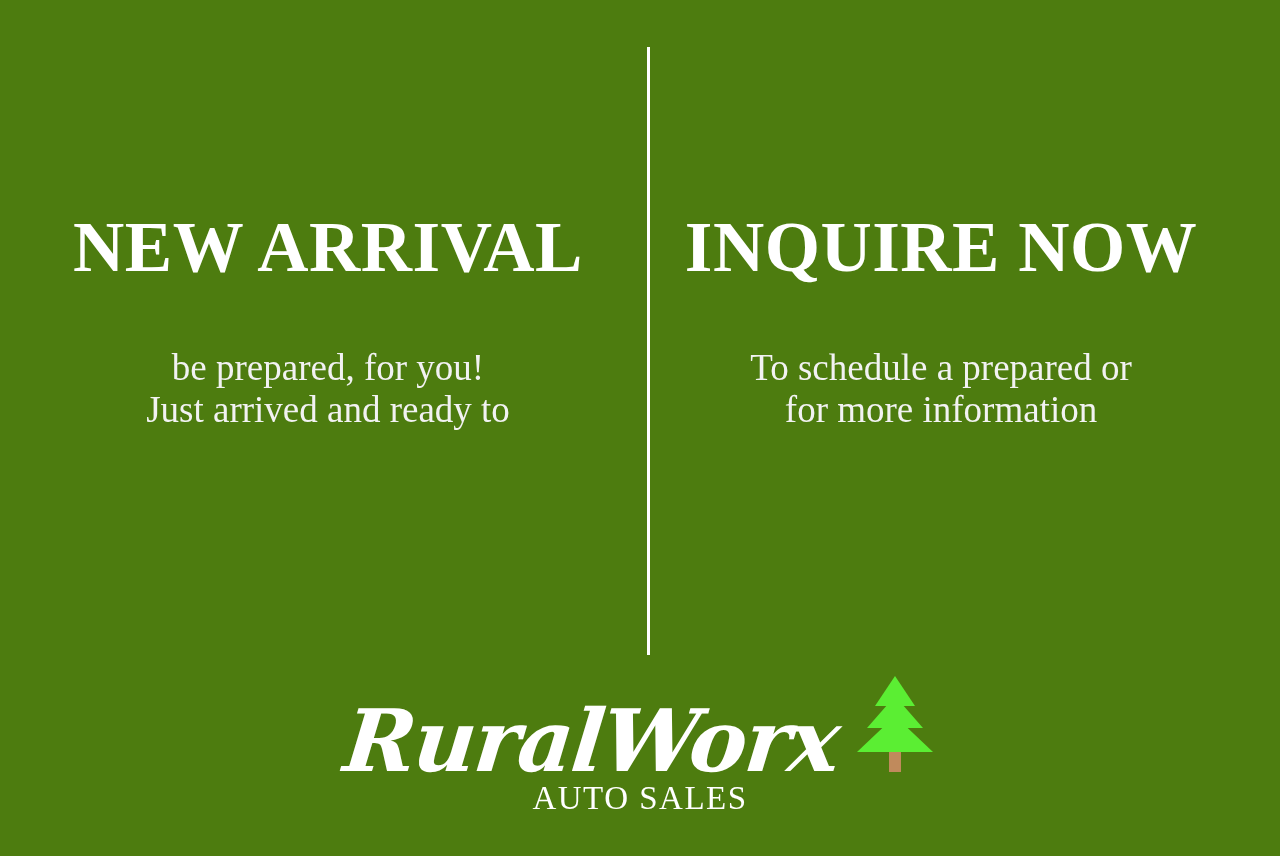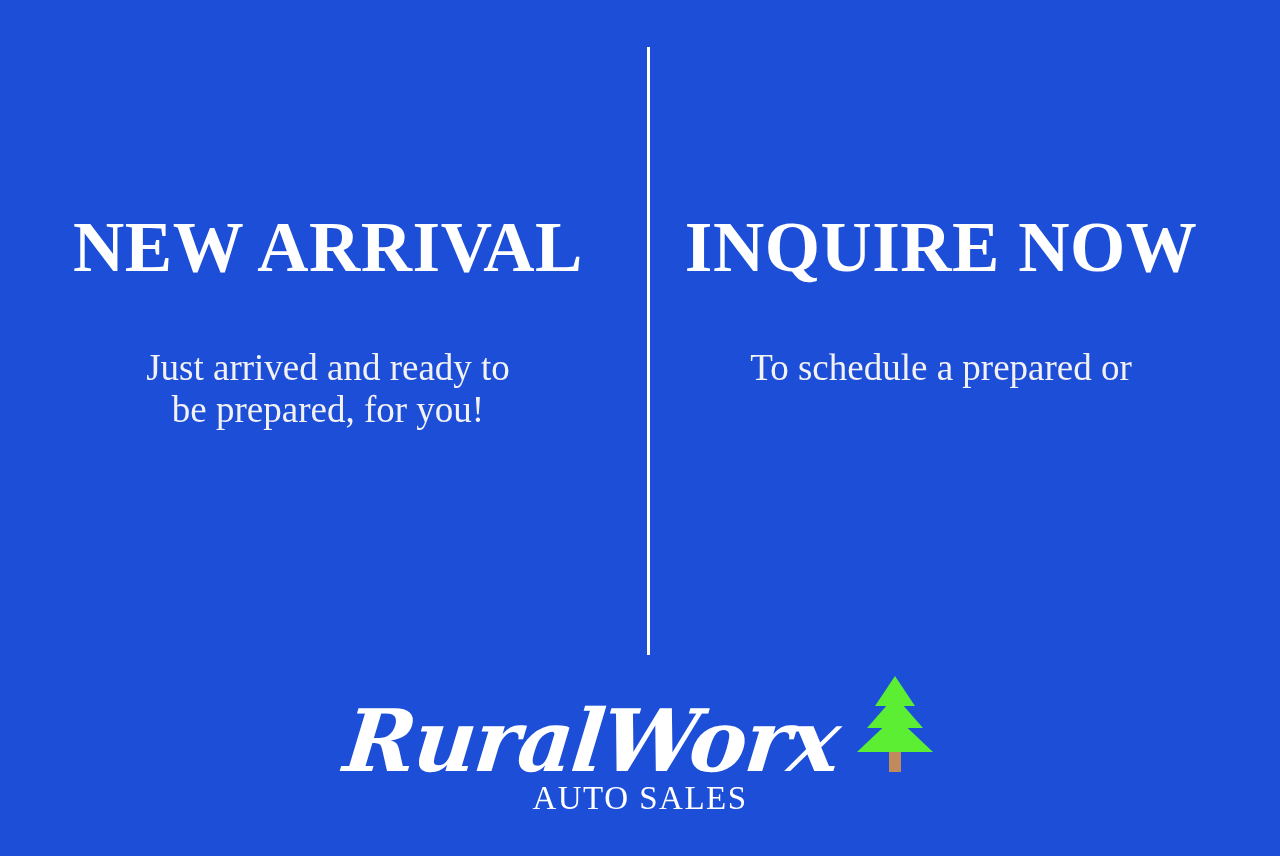--- a/index.html
+++ b/index.html
@@ -14,21 +14,21 @@
   body {
     font-family:"Liberation Serif", serif;
     color:#ffffff;
     position:relative;
   }
 
   
   .stage {
     position:absolute;
     inset:0;
-    background:#1d4ed8;
+    background:#4d7c0f;
     text-decoration:underline;
   }
 
   
   .divider {
     position:absolute;
     left:647px;
     top:47px;
     width:3px;
     height:608px;
@@ -114,29 +114,30 @@
 </head>
 <body>
 
 <div class="stage">
 
   <div class="divider"></div>
 
   <div class="panel panel-left">
     <div class="panel-heading">NEW ARRIVAL</div>
     <div class="panel-body">
+      <span class="line">be prepared, for you!</span>
       <span class="line">Just arrived and ready to</span>
-      <span class="line">be prepared, for you!</span>
     </div>
   </div>
 
   <div class="panel panel-right">
     <div class="panel-heading">INQUIRE NOW</div>
     <div class="panel-body">
       <span class="line">To schedule a prepared or</span>
+      <span class="line">for more information</span>
     </div>
   </div>
 
   <div class="logo">
     <div class="logo-row">
       <span class="logo-script">RuralWorx</span>
       <svg class="tree-icon" width="80" height="106" viewBox="0 0 80 106">
         <rect x="34" y="74" width="12" height="26" fill="#C08A5C"></rect>
         <polygon points="40,4 60,34 20,34" fill="#5BEE33"></polygon>
         <polygon points="40,24 68,56 12,56" fill="#5BEE33"></polygon>

